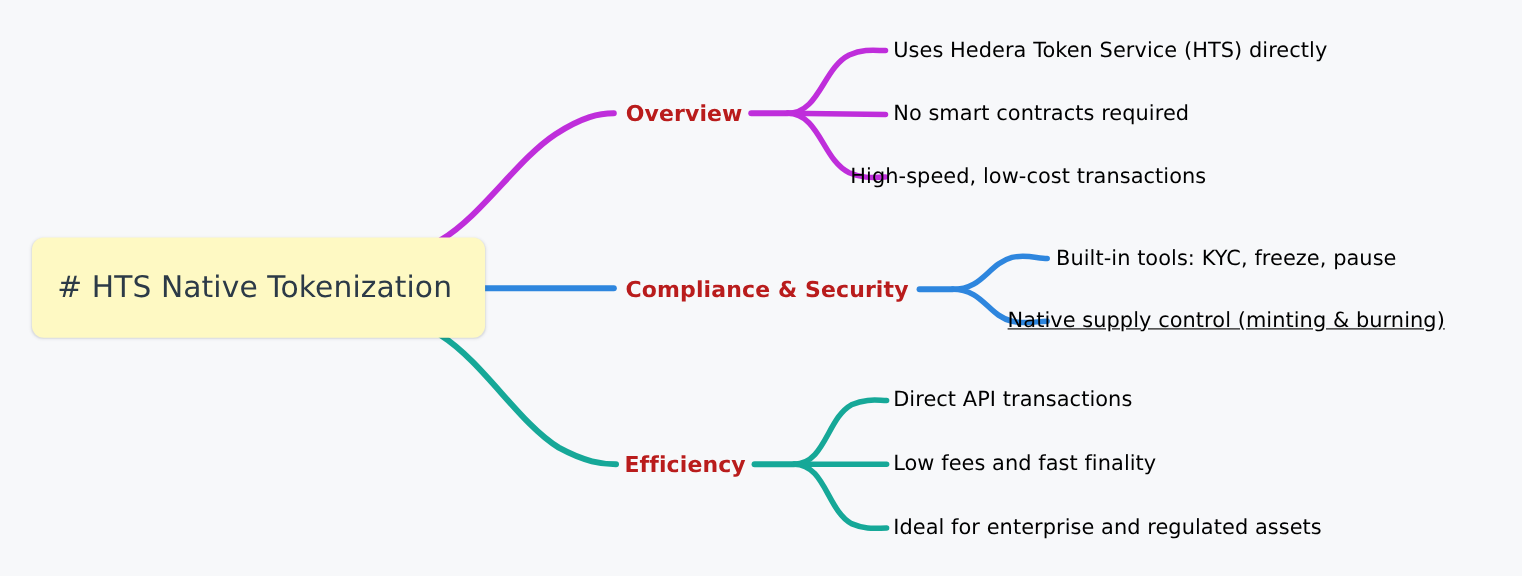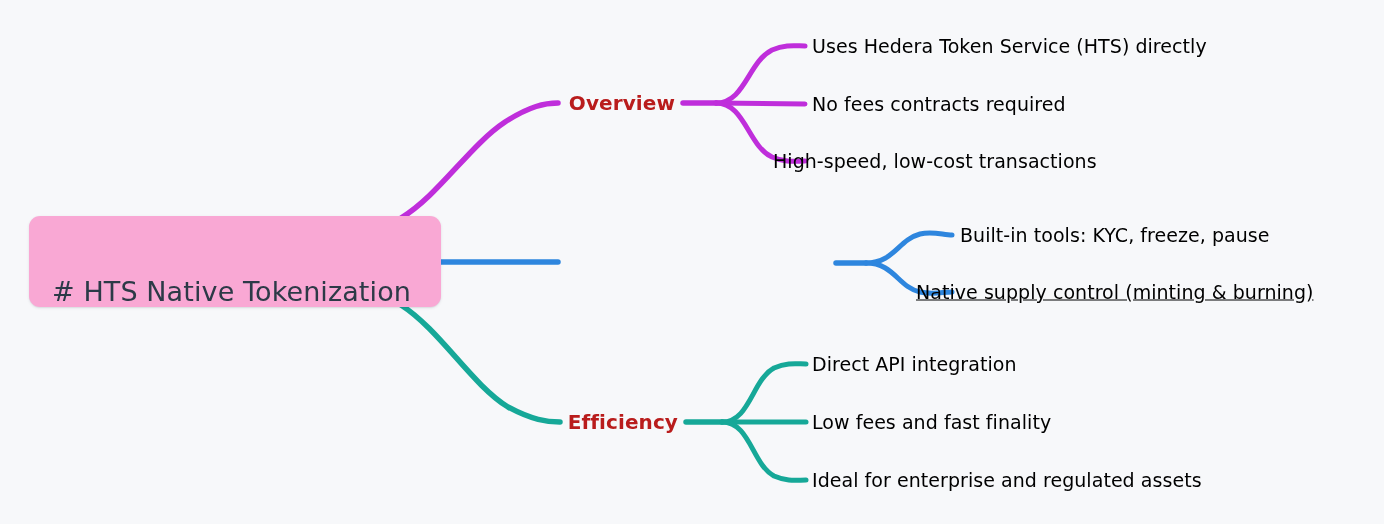--- a/index.html
+++ b/index.html
@@ -96,33 +96,34 @@
     <path d="M 866,263 C 894,263 898,240 920,234 C 933,231 943,235 952,235" fill="none" stroke="#2e86de" stroke-width="5" stroke-linecap="round"></path>
     <path d="M 866,263 C 894,263 898,287 920,292 C 933,295 943,292 952,292" fill="none" stroke="#2e86de" stroke-width="5" stroke-linecap="round"></path>
 
     <path d="M 401,305 C 440,330 472,385 508,407 C 532,420 547,422 560,422" fill="none" stroke="#16a898" stroke-width="5.5" stroke-linecap="round"></path>
     <path d="M 686,422 L 722,422" fill="none" stroke="#16a898" stroke-width="5.5" stroke-linecap="round"></path>
     <path d="M 722,422 C 750,422 752,380 774,368 C 788,362 797,364 806,364" fill="none" stroke="#16a898" stroke-width="5" stroke-linecap="round"></path>
     <path d="M 722,422 L 806,422" fill="none" stroke="#16a898" stroke-width="5" stroke-linecap="round"></path>
     <path d="M 722,422 C 750,422 752,464 774,476 C 788,482 797,480 806,480" fill="none" stroke="#16a898" stroke-width="5" stroke-linecap="round"></path>
   </svg>
 
-  <div id="root-node" style="background: #f9a8d4; align-items: flex-end;">
+  <div id="root-node" style="background: #fef9c3;">
     <span id="root-node-text" style="color: rgb(44, 58, 71);"># HTS Native Tokenization</span>
   </div>
 
   <div class="node-label branch-label anchor-right" style="left:675px; top:103px;">Overview</div>
 
+  <div class="node-label branch-label anchor-right" style="left:826px; top:263px;">Compliance &amp; Security</div>
 
   <div class="node-label branch-label anchor-right" style="left:678px; top:422px;">Efficiency</div>
 
   <div class="node-label leaf-label" style="left:812px; top:46px;">Uses Hedera Token Service (HTS) directly</div>
-  <div class="node-label leaf-label" style="left:812px; top:104px;">No fees contracts required</div>
+  <div class="node-label leaf-label" style="left:812px; top:104px;">No smart contracts required</div>
   <div class="node-label leaf-label" style="left:773px; top:161px;">High-speed, low-cost transactions</div>
 
   <div class="node-label leaf-label" style="left:960px; top:235px;">Built-in tools: KYC, freeze, pause</div>
   <div class="node-label leaf-label" style="left:916px; top:292px;text-decoration:underline;">Native supply control (minting &amp; burning)</div>
 
-  <div class="node-label leaf-label" style="left:812px; top:364px;">Direct API integration</div>
+  <div class="node-label leaf-label" style="left:812px; top:364px;">Direct API transactions</div>
   <div class="node-label leaf-label" style="left:812px; top:422px;">Low fees and fast finality</div>
   <div class="node-label leaf-label" style="left:812px; top:480px;">Ideal for enterprise and regulated assets</div>
 
 </div>
 
 </body></html>

